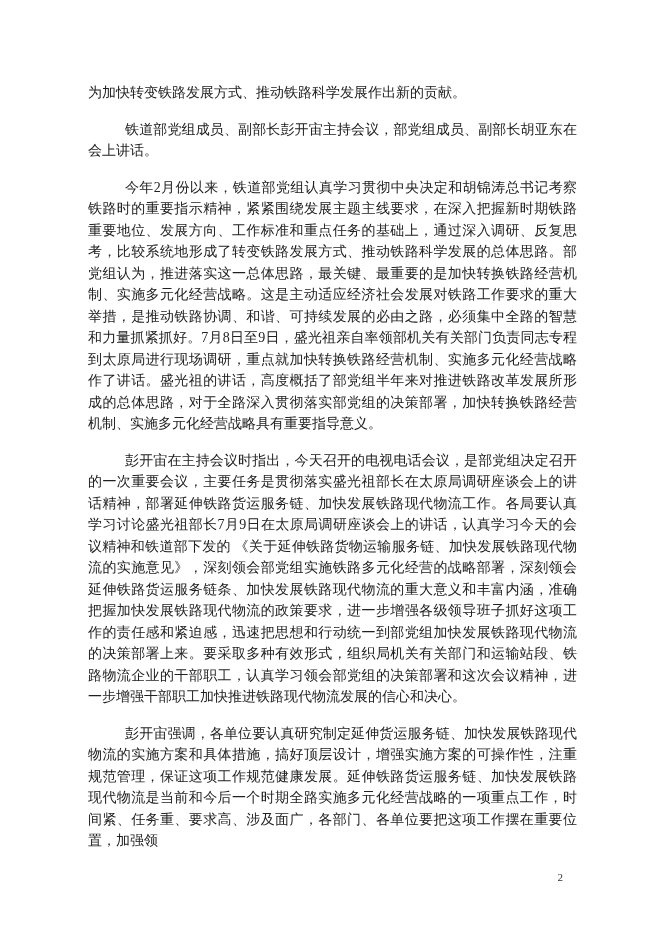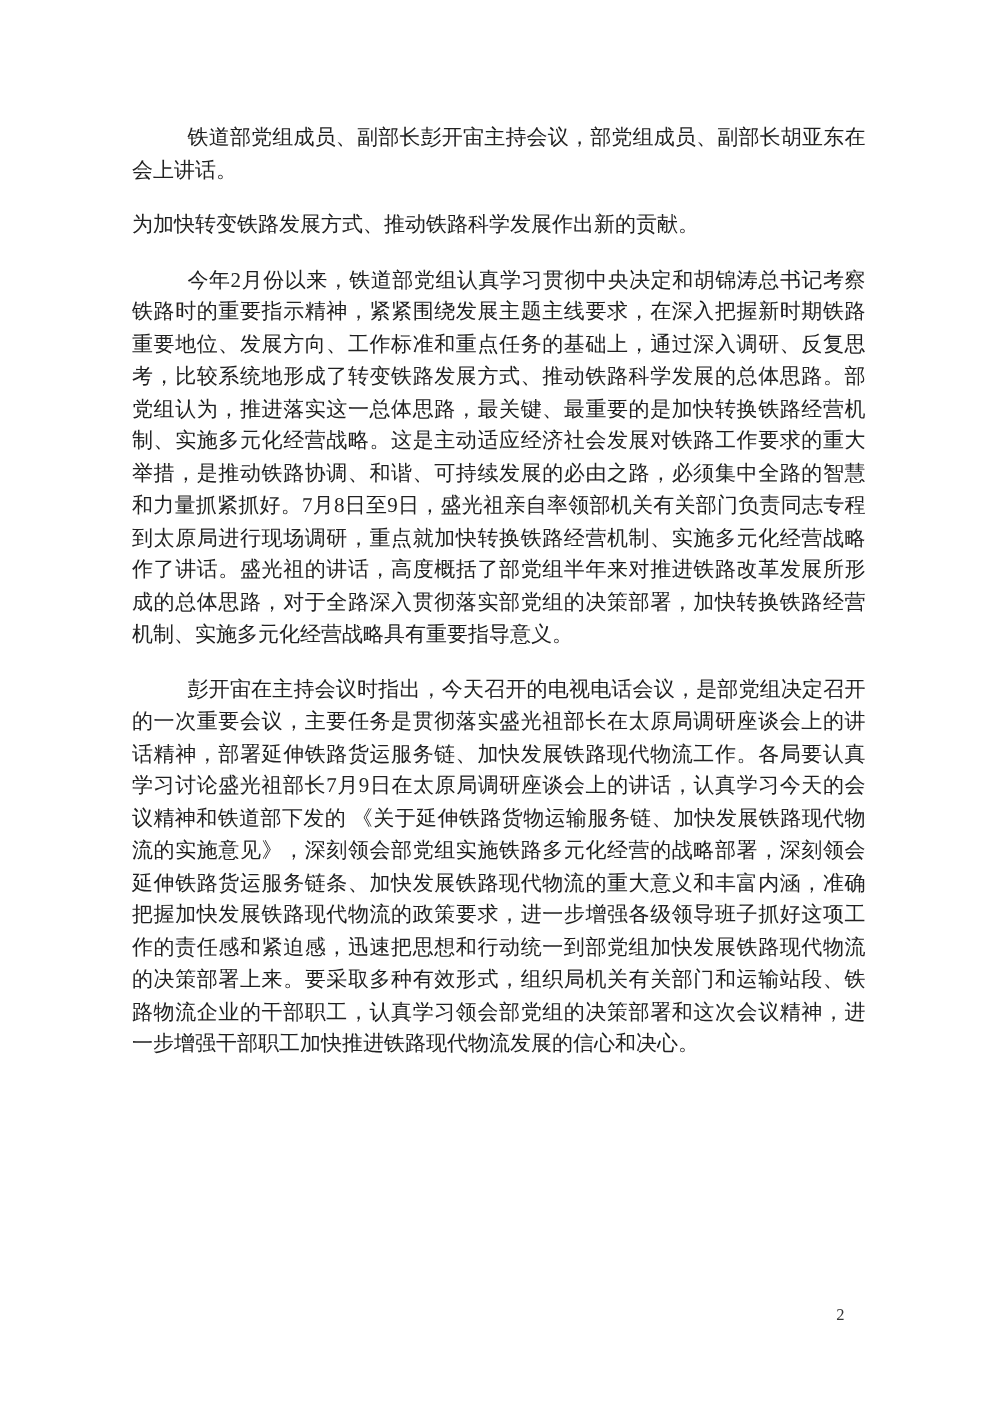--- a/index.html
+++ b/index.html
@@ -39,19 +39,20 @@
     bottom: 52px;
     font-size: 11px;
     color: #333333;
   }
 </style>
 </head>
 <body>
 
 <div class="page">
   <div class="doc-body" id="doc-body">
+      <p class="para">为加快转变铁路发展方式、推动铁路科学发展作出新的贡献。</p>
       <p class="para indent">铁道部党组成员、副部长彭开宙主持会议，部党组成员、副部长胡亚东在会上讲话。</p>
-      <p class="para">为加快转变铁路发展方式、推动铁路科学发展作出新的贡献。</p>
       <p class="para indent">今年2月份以来，铁道部党组认真学习贯彻中央决定和胡锦涛总书记考察铁路时的重要指示精神，紧紧围绕发展主题主线要求，在深入把握新时期铁路重要地位、发展方向、工作标准和重点任务的基础上，通过深入调研、反复思考，比较系统地形成了转变铁路发展方式、推动铁路科学发展的总体思路。部党组认为，推进落实这一总体思路，最关键、最重要的是加快转换铁路经营机制、实施多元化经营战略。这是主动适应经济社会发展对铁路工作要求的重大举措，是推动铁路协调、和谐、可持续发展的必由之路，必须集中全路的智慧和力量抓紧抓好。7月8日至9日，盛光祖亲自率领部机关有关部门负责同志专程到太原局进行现场调研，重点就加快转换铁路经营机制、实施多元化经营战略作了讲话。盛光祖的讲话，高度概括了部党组半年来对推进铁路改革发展所形成的总体思路，对于全路深入贯彻落实部党组的决策部署，加快转换铁路经营机制、实施多元化经营战略具有重要指导意义。</p>
       <p class="para indent">彭开宙在主持会议时指出，今天召开的电视电话会议，是部党组决定召开的一次重要会议，主要任务是贯彻落实盛光祖部长在太原局调研座谈会上的讲话精神，部署延伸铁路货运服务链、加快发展铁路现代物流工作。各局要认真学习讨论盛光祖部长7月9日在太原局调研座谈会上的讲话，认真学习今天的会议精神和铁道部下发的 《关于延伸铁路货物运输服务链、加快发展铁路现代物流的实施意见》，深刻领会部党组实施铁路多元化经营的战略部署，深刻领会延伸铁路货运服务链条、加快发展铁路现代物流的重大意义和丰富内涵，准确把握加快发展铁路现代物流的政策要求，进一步增强各级领导班子抓好这项工作的责任感和紧迫感，迅速把思想和行动统一到部党组加快发展铁路现代物流的决策部署上来。要采取多种有效形式，组织局机关有关部门和运输站段、铁路物流企业的干部职工，认真学习领会部党组的决策部署和这次会议精神，进一步增强干部职工加快推进铁路现代物流发展的信心和决心。</p>
+      <p class="para indent">彭开宙强调，各单位要认真研究制定延伸货运服务链、加快发展铁路现代物流的实施方案和具体措施，搞好顶层设计，增强实施方案的可操作性，注重规范管理，保证这项工作规范健康发展。延伸铁路货运服务链、加快发展铁路现代物流是当前和今后一个时期全路实施多元化经营战略的一项重点工作，时间紧、任务重、要求高、涉及面广，各部门、各单位要把这项工作摆在重要位置，加强领</p>
     </div>
   <div class="page-number">2</div>
 </div>
 
 </body></html>

